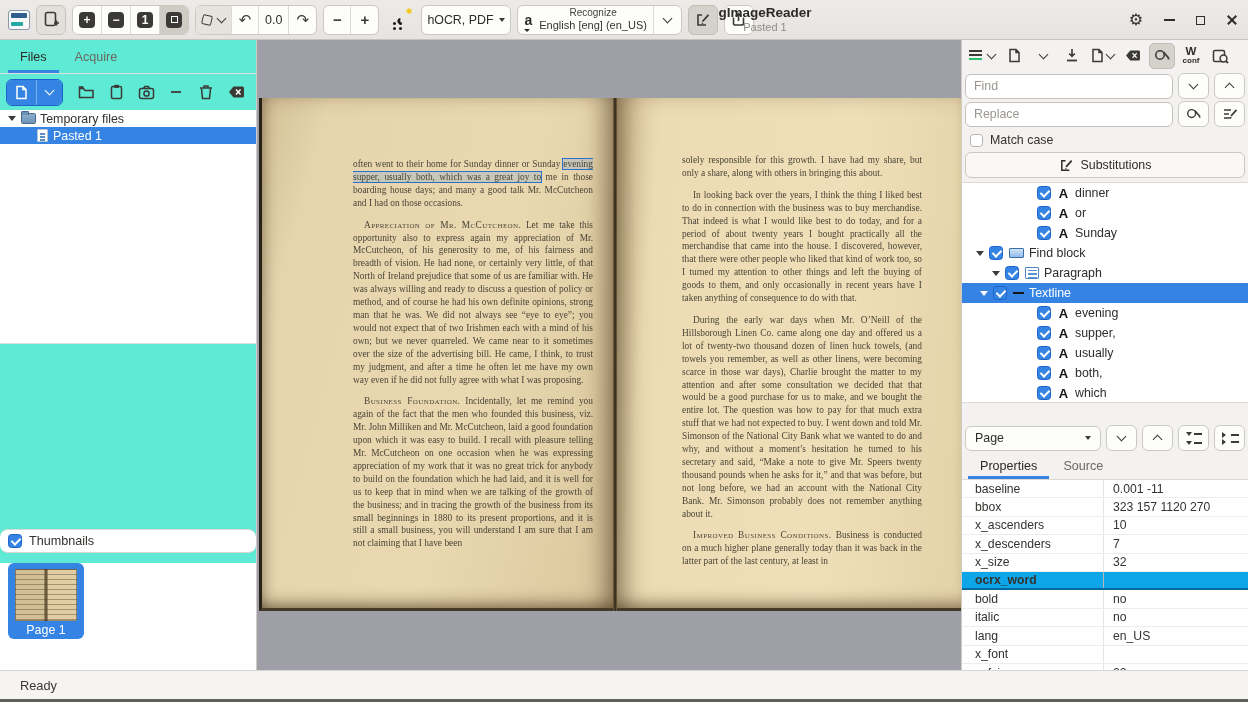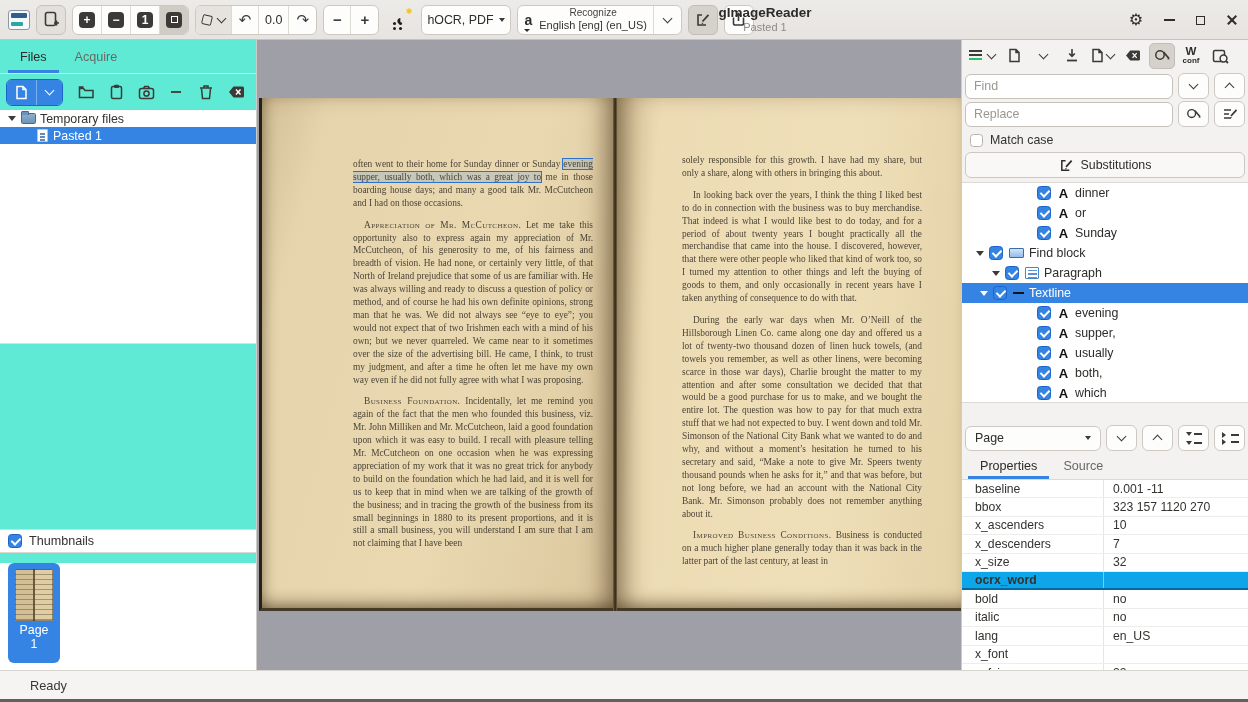--- a/index.html
+++ b/index.html
@@ -66,26 +66,26 @@
   .chv.white{border-color:#fff;}
   .sicobtn{width:29px;height:27px;display:flex;align-items:center;justify-content:center;border-radius:5px;}
   .streearea{background:#fff;height:234px;border-bottom:1px solid #e0ddd8;}
   .srow{height:17px;display:flex;align-items:center;font-size:12.4px;color:#34322f;}
   .srow .exp{width:0;height:0;border-left:4px solid transparent;border-right:4px solid transparent;border-top:5px solid #3d3b37;margin:0 5px 0 8px;}
   .srow.selected{background:#3584e4;color:#fff;}
   .folder{width:15px;height:11px;background:linear-gradient(#8fb0cd,#6d93b8);border:1px solid #49688c;border-radius:1.5px;position:relative;margin-right:4px;}
   .folder::before{content:"";position:absolute;left:-1px;top:-3.5px;width:6px;height:3px;background:#6d93b8;border:1px solid #49688c;border-bottom:none;border-radius:1.5px 1.5px 0 0;}
   .docpage{width:11px;height:13px;background:#fff;border:1px solid #b9c6d8;border-radius:1px;position:relative;margin:0 5px 0 37px;}
   .docpage::before{content:"";position:absolute;left:2px;top:3px;right:2px;height:1.6px;background:#5f8cc0;box-shadow:0 3px 0 #5f8cc0,0 6px 0 #5f8cc0;}
-  .sthumbhead{margin-top:185px;height:24px;border-top:1px solid #dbd8d3;border-bottom:1px solid #dbd8d3;background:#fff;display:flex;align-items:center;gap:7px;padding-left:8px;font-size:12.6px;color:#34322f;}
+  .sthumbhead{margin-top:185px;height:24px;border-top:1px solid #dbd8d3;border-bottom:1px solid #dbd8d3;background:#fff;display:flex;align-items:center;gap:7px;padding-left:8px;font-size:12.6px;color:#34322f;border-radius:8px;}
   .sthumbarea{background:#fff;height:316px;}
   .cb{width:14px;height:14px;border-radius:3.5px;background:#3584e4;border:1px solid #1c64c9;position:relative;flex:none;}
   .cb::after{content:"";position:absolute;left:4px;top:1px;width:4px;height:7px;border-right:2px solid #fff;border-bottom:2px solid #fff;transform:rotate(45deg);}
   .cb.off{background:#fff;border-color:#b6b2ac;} .cb.off::after{display:none;}
-  .thumbtile{width:52px;margin:10px 0 0 8px;background:#3584e4;border-radius:6px;padding:6px 7px 12px;}
+  .thumbtile{width:76px;margin:10px 0 0 8px;background:#3584e4;border-radius:6px;padding:6px 7px 2px;}
   .thumbimg{height:52px;border-radius:1px;
     background:repeating-linear-gradient(180deg, rgba(92,76,48,.45) 0 1px, transparent 1px 5px),
     linear-gradient(90deg,#d3bf96 0 47%,#6b5a3e 48% 52%,#e0cda4 53% 100%);
     box-shadow:inset 0 0 0 1px rgba(40,30,15,.4);}
   .thumbcap{color:#fff;font-size:12.4px;text-align:center;padding-top:2px;}
   
   .canvas{position:absolute;left:257px;top:40px;width:704px;height:630px;background:#9fa0a7;overflow:hidden;}
   .book{position:absolute;left:2px;top:58px;width:702px;height:513px;}
   .page{position:absolute;top:0;height:100%;border-bottom:3px solid #453a27;}
   .page.pl{left:0;width:355px;border-left:3px solid #272116;
@@ -143,21 +143,21 @@
   .exico .tri.r{border-top:none;border-bottom:none;border-left:4.5px solid #3b3a36;border-top:3.5px solid transparent;border-bottom:3.5px solid transparent;}
   .exico .bar{width:8px;height:2px;background:#3b3a36;}
   .otabs{height:27px;display:flex;align-items:stretch;padding-left:6px;gap:2px;border-bottom:1px solid #ddd9d4;}
   .ptable{background:#fff;height:212px;}
   .prow{height:18.4px;display:flex;align-items:center;border-bottom:1px solid #efedeb;font-size:12.2px;color:#34322f;}
   .prow .pkey{width:141px;padding-left:13px;}
   .prow .pval{flex:1;padding-left:9px;border-left:1px solid #e7e5e2;height:100%;display:flex;align-items:center;}
   .prow.phead{background:#0ea5e9;font-weight:bold;border-bottom:2px solid #0369a1;}
   .prow.phead .pval{border-left-color:#bab8b5;}
   
-  .statusbar{position:absolute;left:0;top:670px;width:1248px;height:29px;background:#f5f4f2;border-top:1px solid #d8d4cf;display:flex;align-items:center;padding-left:30px;font-size:12.8px;color:#3a3835;}
+  .statusbar{position:absolute;left:0;top:670px;width:1248px;height:29px;background:#f5f4f2;border-top:1px solid #d8d4cf;display:flex;align-items:center;padding-left:20px;font-size:12.8px;color:#3a3835;}
   .bottomedge{position:absolute;left:0;top:699px;width:1248px;height:3px;background:#62605c;}
 </style>
 </head>
 <body>
 
 <div class="window">
 
   <header class="titlebar">
     <div class="appicon"></div>
 

